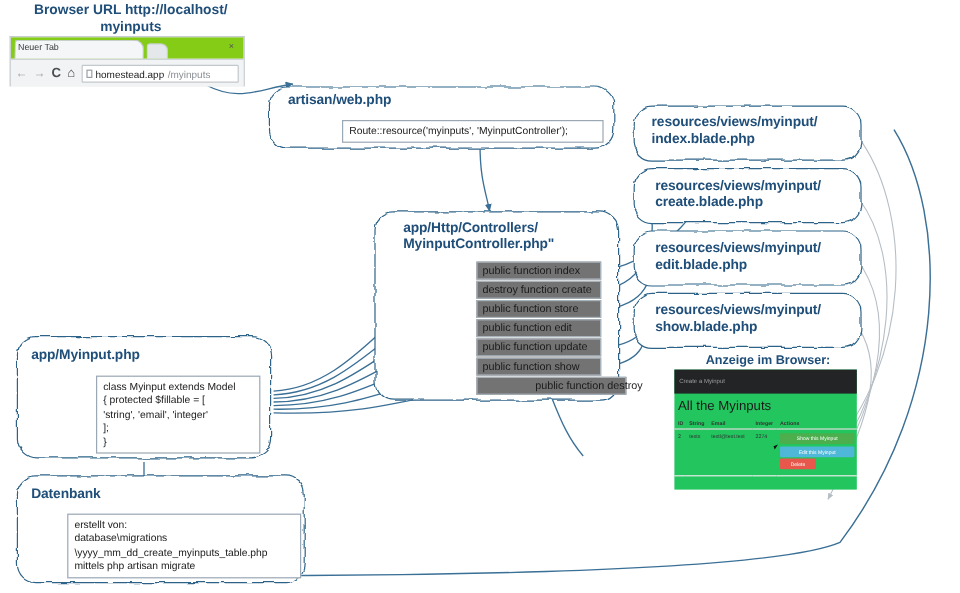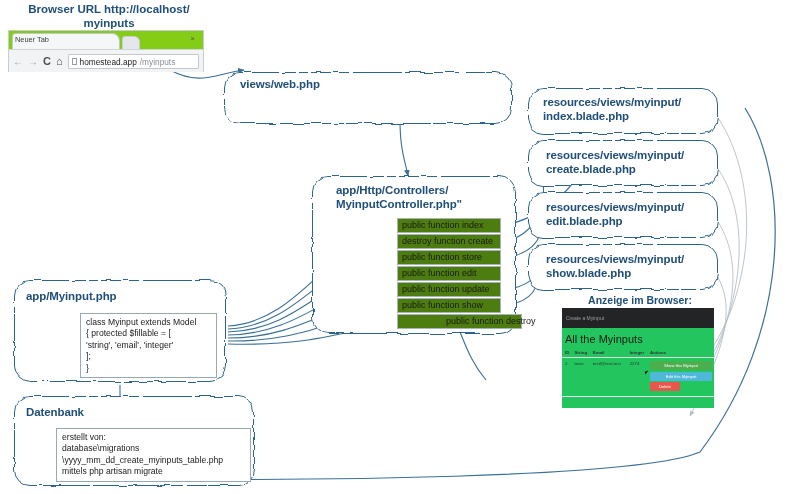--- a/index.html
+++ b/index.html
@@ -86,21 +86,21 @@
     font-size:8.3px; overflow:hidden;
   }
   #page-doc-icon { width:5px; height:7px; border:1px solid #9aa0a6; background:#fff; flex:none; }
   #url-host { color:#202124; }
   #url-path { color:#8a8f94; }
 
   
   .method {
     position:absolute;
     height:15px;
-    background:#4d7c0f;
+    background:#737373;
     border:1px solid #a8b2bb;
     color:#1a1a1a;
     font-size:9px;
     line-height:13px;
     padding:0 4px;
     white-space:nowrap;
   }
 
   
   #preview-caption {
@@ -208,21 +208,22 @@
       <span class="nav-icon strong">⌂</span>
       <div id="urlbar">
         <span id="page-doc-icon"></span>
         <span id="url-host">homestead.app</span>
         <span id="url-path">/myinputs</span>
       </div>
     </div>
   </div>
 
   <div class="cloud" style="left:224px; top:72px; width:288px; height:52px;"></div>
-  <div class="cloud-title" style="position:absolute; left:240px; top:78px;">views/web.php</div>
+  <div class="cloud-title" style="position:absolute; left:240px; top:78px;">artisan/web.php</div>
+  <div class="codebox" style="position:absolute; left:285px; top:100px; width:218px;">Route::resource('myinputs', 'MyinputController');</div>
 
   <div class="cloud" style="left:312px; top:176px; width:204px; height:158px;"></div>
   <div class="cloud-title" style="position:absolute; left:336px; top:184px;">app/Http/Controllers/
 MyinputController.php"</div>
 
   <div class="method" style="left:397px; top:218px; width:104px;">public function index</div>
   <div class="method" style="left:397px; top:234px; width:104px;">destroy function create</div>
   <div class="method" style="left:397px; top:250px; width:104px;">public function store</div>
   <div class="method" style="left:397px; top:266px; width:104px;">public function edit</div>
   <div class="method" style="left:397px; top:282px; width:104px;">public function update</div>

